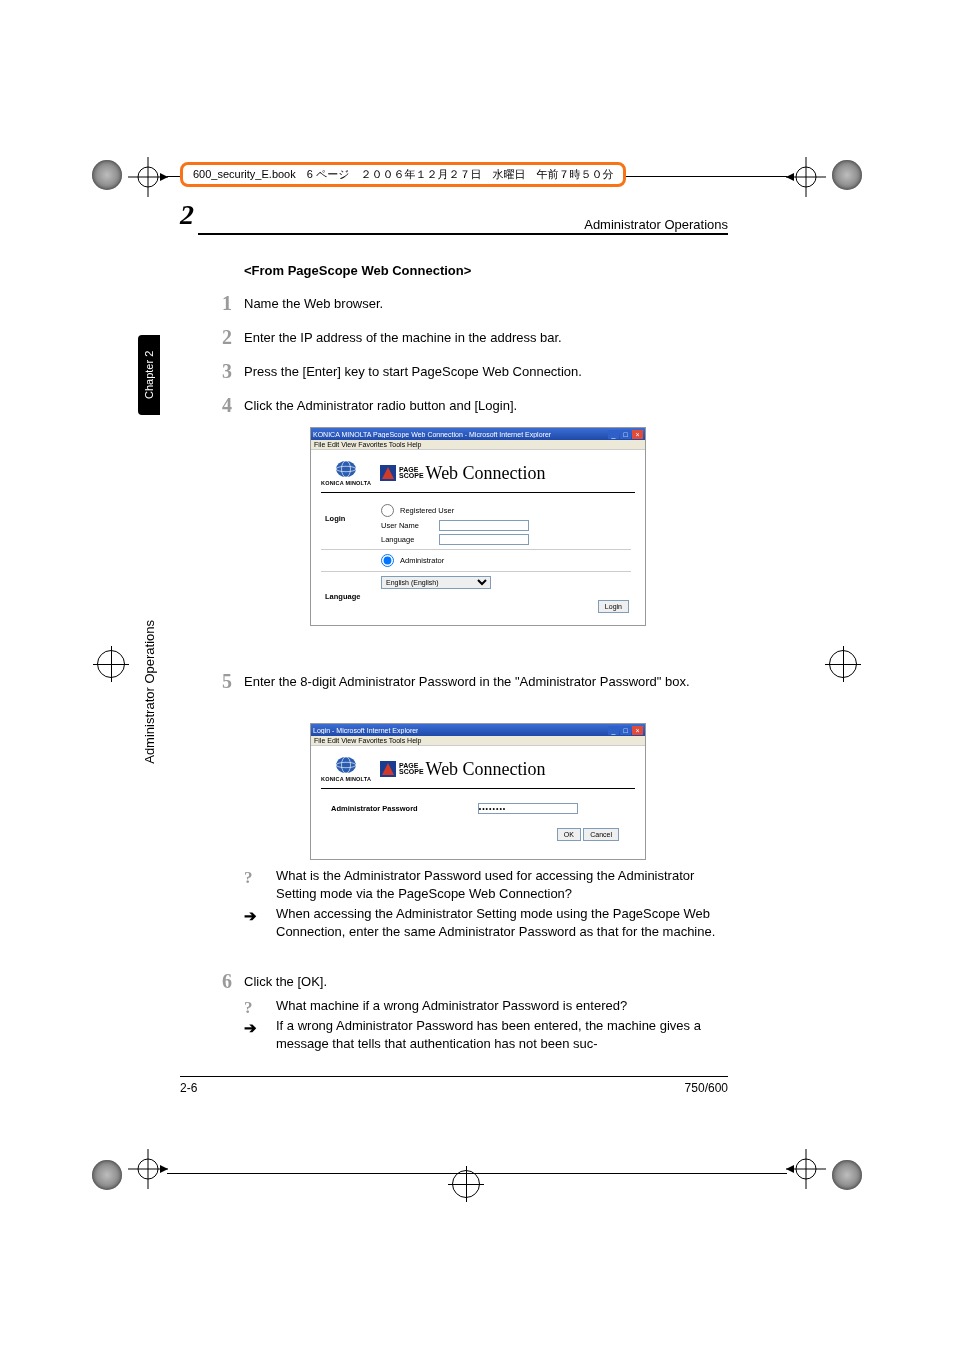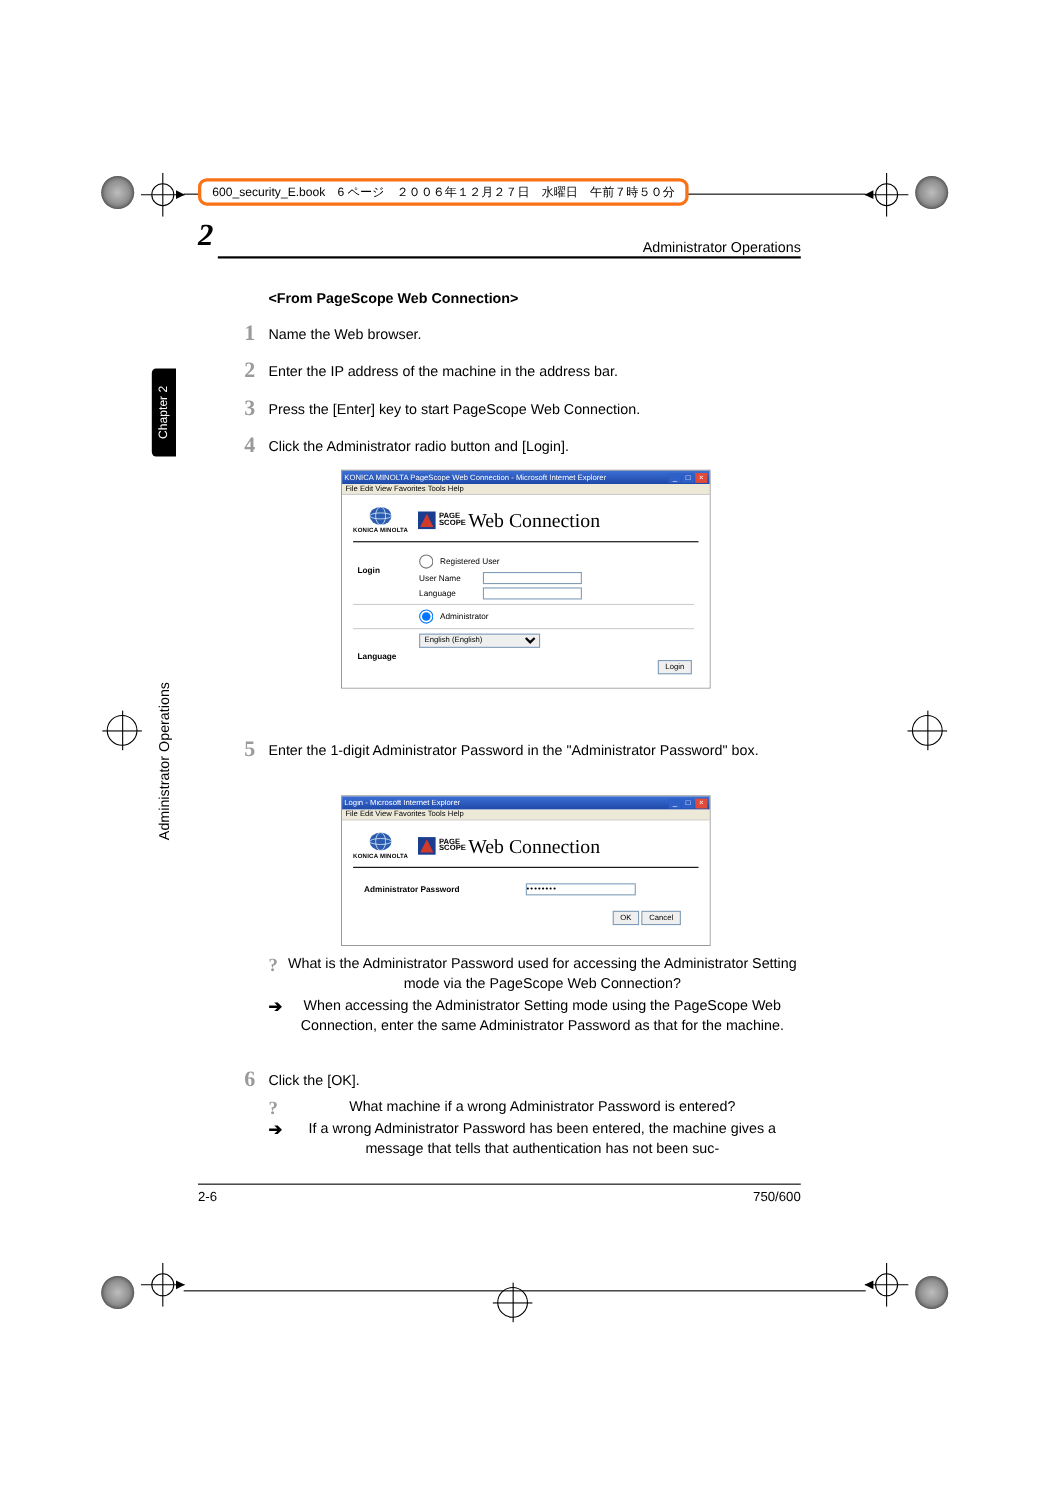--- a/index.html
+++ b/index.html
@@ -91,21 +91,21 @@
   .sc-btn { font-size:7px; padding:0 6px; height:13px; border:1px solid #7f9db9; background:#efefef; }
   .sc2-body { padding:8px 10px 6px;}
   .sc2-row { display:flex; align-items:center; gap:60px; font-size:7.5px; font-weight:bold; padding:6px 0 10px;}
   .sc2-row input{height:11px;width:100px;border:1px solid #7f9db9;font-size:7px;letter-spacing:1px;}
 
   .qa { position:absolute; left:64px; right:0; font-size:13px; line-height:1.35;}
   .qa .qmark, .qa .arrow {
     position:absolute; left:0; font-weight:bold; color:#9a9a9a; font-size:17px; font-family:Georgia,serif;
   }
   .qa .arrow{ font-size:15px; color:#000; top:1px;}
-  .qa .qtext,.qa .atext{ margin-left:14px; display:block;text-align:center;}
+  .qa .qtext,.qa .atext{ margin-left:32px; display:block;}
 
   .footer-left { position:absolute; left:0; bottom:0; font-size:12px;margin-top:44px;}
   .footer-right{ position:absolute; right:0; bottom:0; font-size:12px;}
   .footer-rule { position:absolute; left:0; right:0; bottom:18px; height:1px; background:#000;}
 
   .side-tab {
     position:absolute; left:138px; top:335px; width:22px; height:80px;
     background:#000; color:#fff; font-size:11px;
     writing-mode:vertical-rl; transform:rotate(180deg);
     display:flex; align-items:center; justify-content:center;
@@ -252,21 +252,21 @@
         </div>
       </div>
       <div class="sc-btnrow">
         <button class="sc-btn">Login</button>
       </div>
     </div>
   </div>
 
   <div class="step" style="top:478px;">
     <span class="step-num">5</span>
-    <span>Enter the 1-digit Administrator Password in the "Administrator Password" box.</span>
+    <span>Enter the 8-digit Administrator Password in the "Administrator Password" box.</span>
   </div>
 
   <div class="screenshot" style="top:528px;">
     <div class="sc-titlebar">
       <span class="t">Login - Microsoft Internet Explorer</span>
       <span class="sc-winbtns">
         <span class="sc-min">_</span>
         <span class="sc-max">□</span>
         <span class="sc-close">×</span>
       </span>

